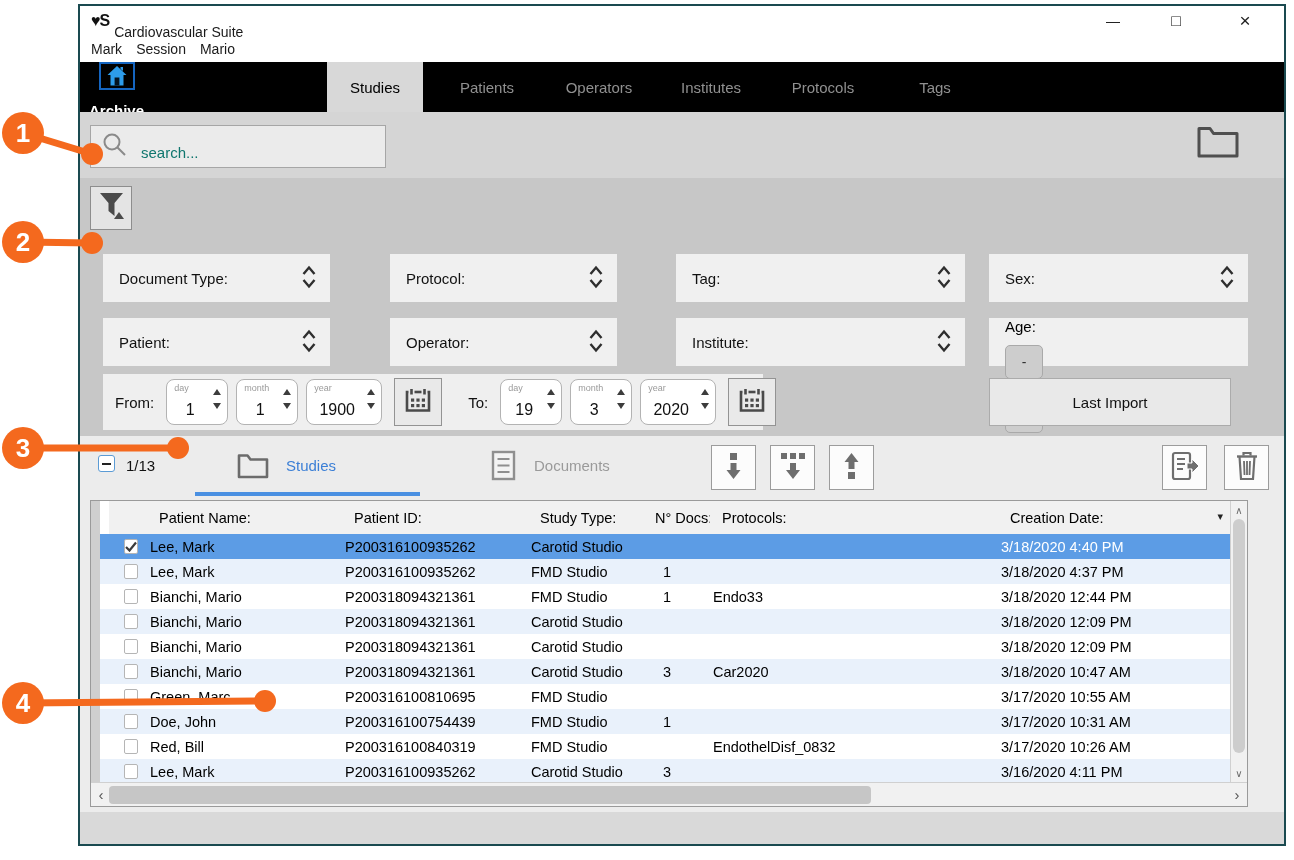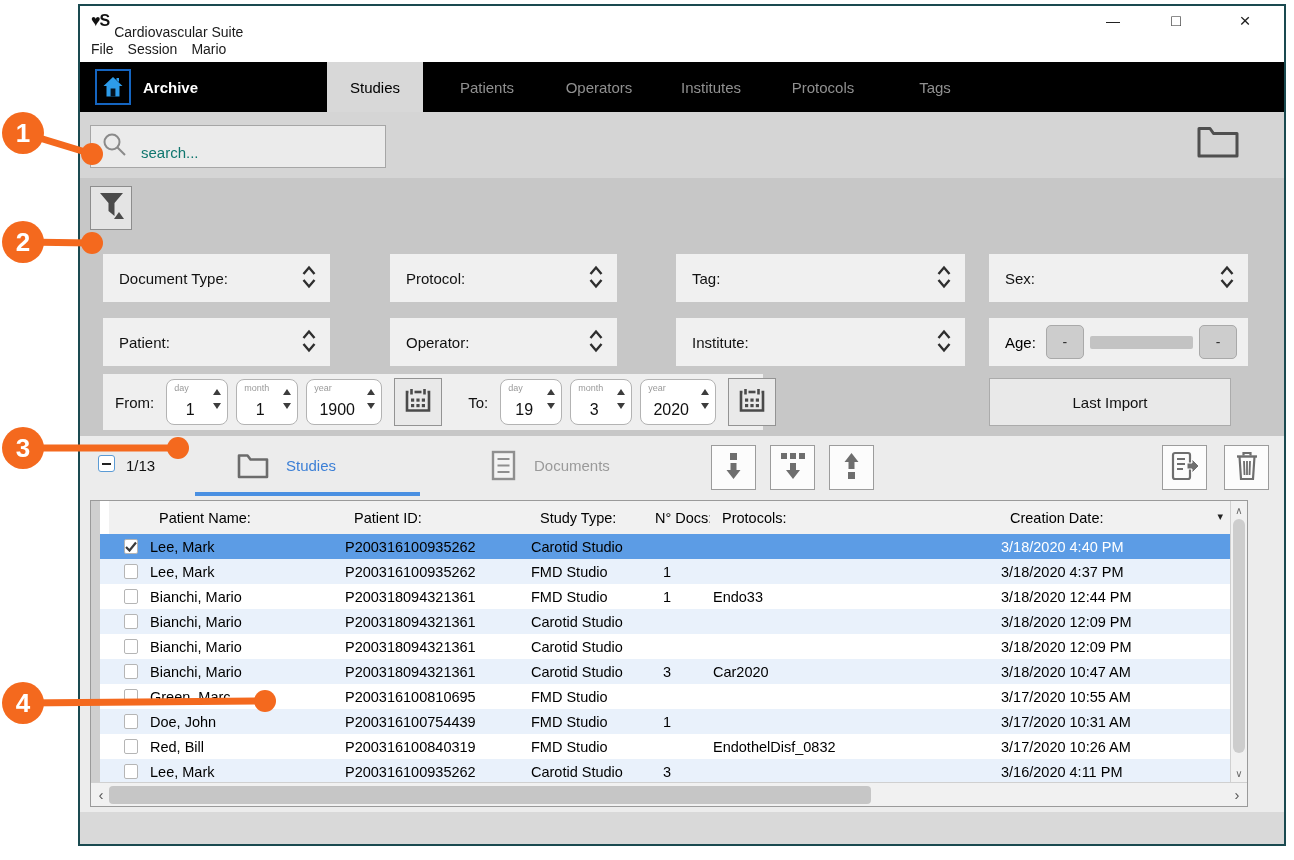--- a/index.html
+++ b/index.html
@@ -15,38 +15,38 @@
   .wc { position:absolute; top:0; width:34px; height:30px; display:flex; align-items:center; justify-content:center; color:#222; cursor:default; }
   .wc-min { left:1016px; font-size:14px; }
   .wc-max { left:1079px; font-size:16px; }
   .wc-close { left:1148px; font-size:19px; }
 
   
   .menubar { height:26px; display:flex; align-items:center; gap:14px; padding-left:11px; font-size:14px; color:#1a1a1a; }
 
   
   .navbar { height:50px; background:#000; position:relative; display:flex; align-items:center; }
-  .home { display:flex; align-items:center; gap:12px; padding-left:15px; height:100%; }
+  .home { display:flex; align-items:center; gap:12px; padding-left:9px; height:100%;flex-direction:column; }
   .home-icon-box { width:36px; height:36px; border:2px solid #1565c0; display:flex; align-items:center; justify-content:center; background:#000; }
   .archive-label { color:#fff; font-weight:bold; font-size:15px; }
   .nav-tabs { position:absolute; left:247px; top:0; height:100%; display:flex; }
   .nav-tab { width:96px; margin-right:16px; display:flex; align-items:center; justify-content:center; color:#909090; font-size:15px; cursor:default; }
   .nav-tab.active { background:#d8d8d8; color:#000; }
 
   
   .search-row { height:66px; background:#d5d5d5; position:relative; }
   .search-box { position:absolute; left:10px; top:13px; width:296px; height:43px; background:#ebebeb; border:1px solid #a6a6a6; display:flex; align-items:center; padding-left:10px; gap:13px; }
   .search-placeholder { color:#0f766e; font-size:15px;margin-top:12px; }
   .folder-big { position:absolute; right:45px; top:13px; }
 
   
   .filter-area { height:258px; background:#c7c7c7; position:relative; }
   .filter-btn { position:absolute; left:10px; top:8px; width:42px; height:44px; background:#e4e4e4; border:1px solid #8d8d8d; display:flex; align-items:center; justify-content:center; }
   .dropdown { position:absolute; height:48px; background:#f0f0f0; display:flex; align-items:center; justify-content:space-between; padding:0 13px 0 16px; font-size:15px; color:#111; }
-  .agebox { position:absolute; left:909px; top:140px; width:259px; height:48px; background:#f0f0f0; display:flex; align-items:center; padding:0 11px 0 16px; gap:10px; font-size:15px; }
+  .agebox { position:absolute; left:909px; top:140px; width:259px; height:48px; background:#f0f0f0; display:flex; padding:0 11px 0 16px; gap:10px; font-size:15px;flex-direction:column; }
   .age-handle { width:38px; height:34px; background:#cdcdcd; border:1px solid #a9a9a9; border-radius:5px; display:flex; align-items:center; justify-content:center; font-size:14px; color:#333; flex:none; }
   .age-track { flex:1; height:13px; background:#c3c3c3; border-radius:2px; margin:0 -4px; }
   .date-strip { position:absolute; left:23px; top:196px; width:660px; height:56px; background:#efefef; display:flex; align-items:center; padding-left:12px; gap:8px; }
   .date-label { font-size:15px; color:#111; margin-right:4px; }
   .to-label { margin-left:18px; }
   .spinner { width:62px; height:46px; background:#fff; border:1px solid #b3b3b3; border-radius:8px; position:relative; flex:none; }
   .spinner.year { width:76px; }
   .sp-label { position:absolute; left:7px; top:3px; font-size:9px; color:#9a9a9a; }
   .sp-value { position:absolute; left:4px; bottom:5px; width:calc(100% - 22px); text-align:center; font-size:16px; color:#111; }
   .sp-arrows { position:absolute; right:6px; top:9px; display:flex; flex-direction:column; gap:8px; }
@@ -136,21 +136,21 @@
 
   <div class="titlebar">
     <span class="logo">♥S</span>
     <span class="title">Cardiovascular Suite</span>
     <span class="wc wc-min">—</span>
     <span class="wc wc-max">□</span>
     <span class="wc wc-close">×</span>
   </div>
 
   <div class="menubar" id="menu-bar">
-      <span class="menu-item">File</span>
+      <span class="menu-item">Mark</span>
       <span class="menu-item">Session</span>
       <span class="menu-item">Mario</span>
     </div>
 
   <div class="navbar">
     <div class="home">
       <span class="home-icon-box">
         <svg width="24" height="24" viewBox="0 0 24 24">
             <path d="M15.5 3 H18 V7 L15.5 5 Z" fill="#2d9cea"></path>
             <path d="M12 2 L2.5 11 H5.5 V21.5 H18.5 V11 H21.5 Z" fill="#2d9cea"></path>

